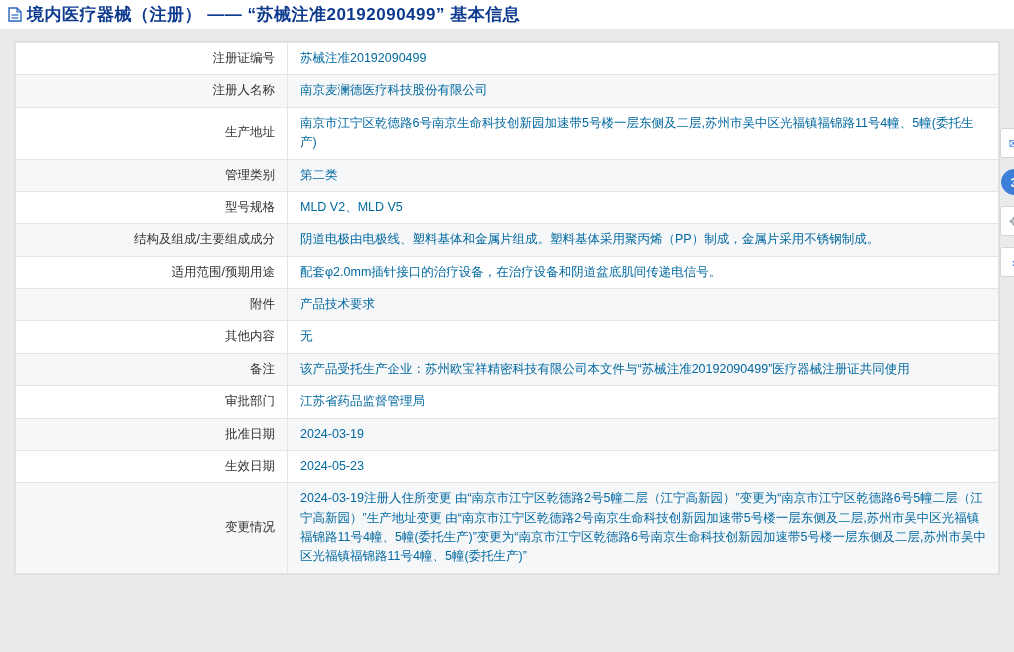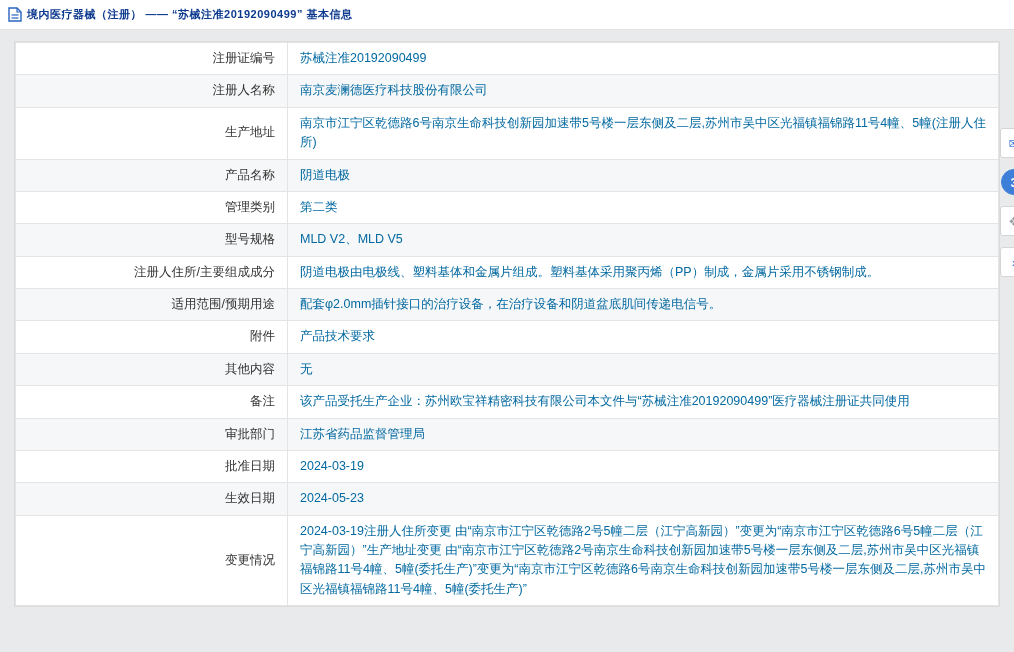--- a/index.html
+++ b/index.html
@@ -22,21 +22,21 @@
     border-bottom: 1px solid #e3e3e3;
   }
   .doc-icon {
     width: 14px; height: 15px;
     margin-right: 5px;
     flex: 0 0 auto;
   }
   .page-title {
     color: #0d3a8f;
     font-weight: bold;
-    font-size: 11px;
+    font-size: 17px;
     letter-spacing: 0.5px;
   }
   
   .content {
     margin: 11px 14px 0 14px;
     background: #ffffff;
     border: 1px solid #dcdcdc;
   }
   table.info {
     width: 100%;
@@ -116,36 +116,32 @@
       <tr>
         <td class="cl">注册证编号</td>
         <td class="cv">苏械注准20192090499</td>
       </tr>
       <tr>
         <td class="cl">注册人名称</td>
         <td class="cv">南京麦澜德医疗科技股份有限公司</td>
       </tr>
       <tr>
         <td class="cl">生产地址</td>
-        <td class="cv">南京市江宁区乾德路6号南京生命科技创新园加速带5号楼一层东侧及二层,苏州市吴中区光福镇福锦路11号4幢、5幢(注册人住所)</td>
-      </tr>
-      <tr>
-        <td class="cl">产品名称</td>
-        <td class="cv">阴道电极</td>
+        <td class="cv">南京市江宁区乾德路6号南京生命科技创新园加速带5号楼一层东侧及二层,苏州市吴中区光福镇福锦路11号4幢、5幢(委托生产)</td>
       </tr>
       <tr>
         <td class="cl">管理类别</td>
         <td class="cv">第二类</td>
       </tr>
       <tr>
         <td class="cl">型号规格</td>
         <td class="cv">MLD V2、MLD V5</td>
       </tr>
       <tr>
-        <td class="cl">注册人住所/主要组成成分</td>
+        <td class="cl">结构及组成/主要组成成分</td>
         <td class="cv">阴道电极由电极线、塑料基体和金属片组成。塑料基体采用聚丙烯（PP）制成，金属片采用不锈钢制成。</td>
       </tr>
       <tr>
         <td class="cl">适用范围/预期用途</td>
         <td class="cv">配套φ2.0mm插针接口的治疗设备，在治疗设备和阴道盆底肌间传递电信号。</td>
       </tr>
       <tr>
         <td class="cl">附件</td>
         <td class="cv">产品技术要求</td>
       </tr>

